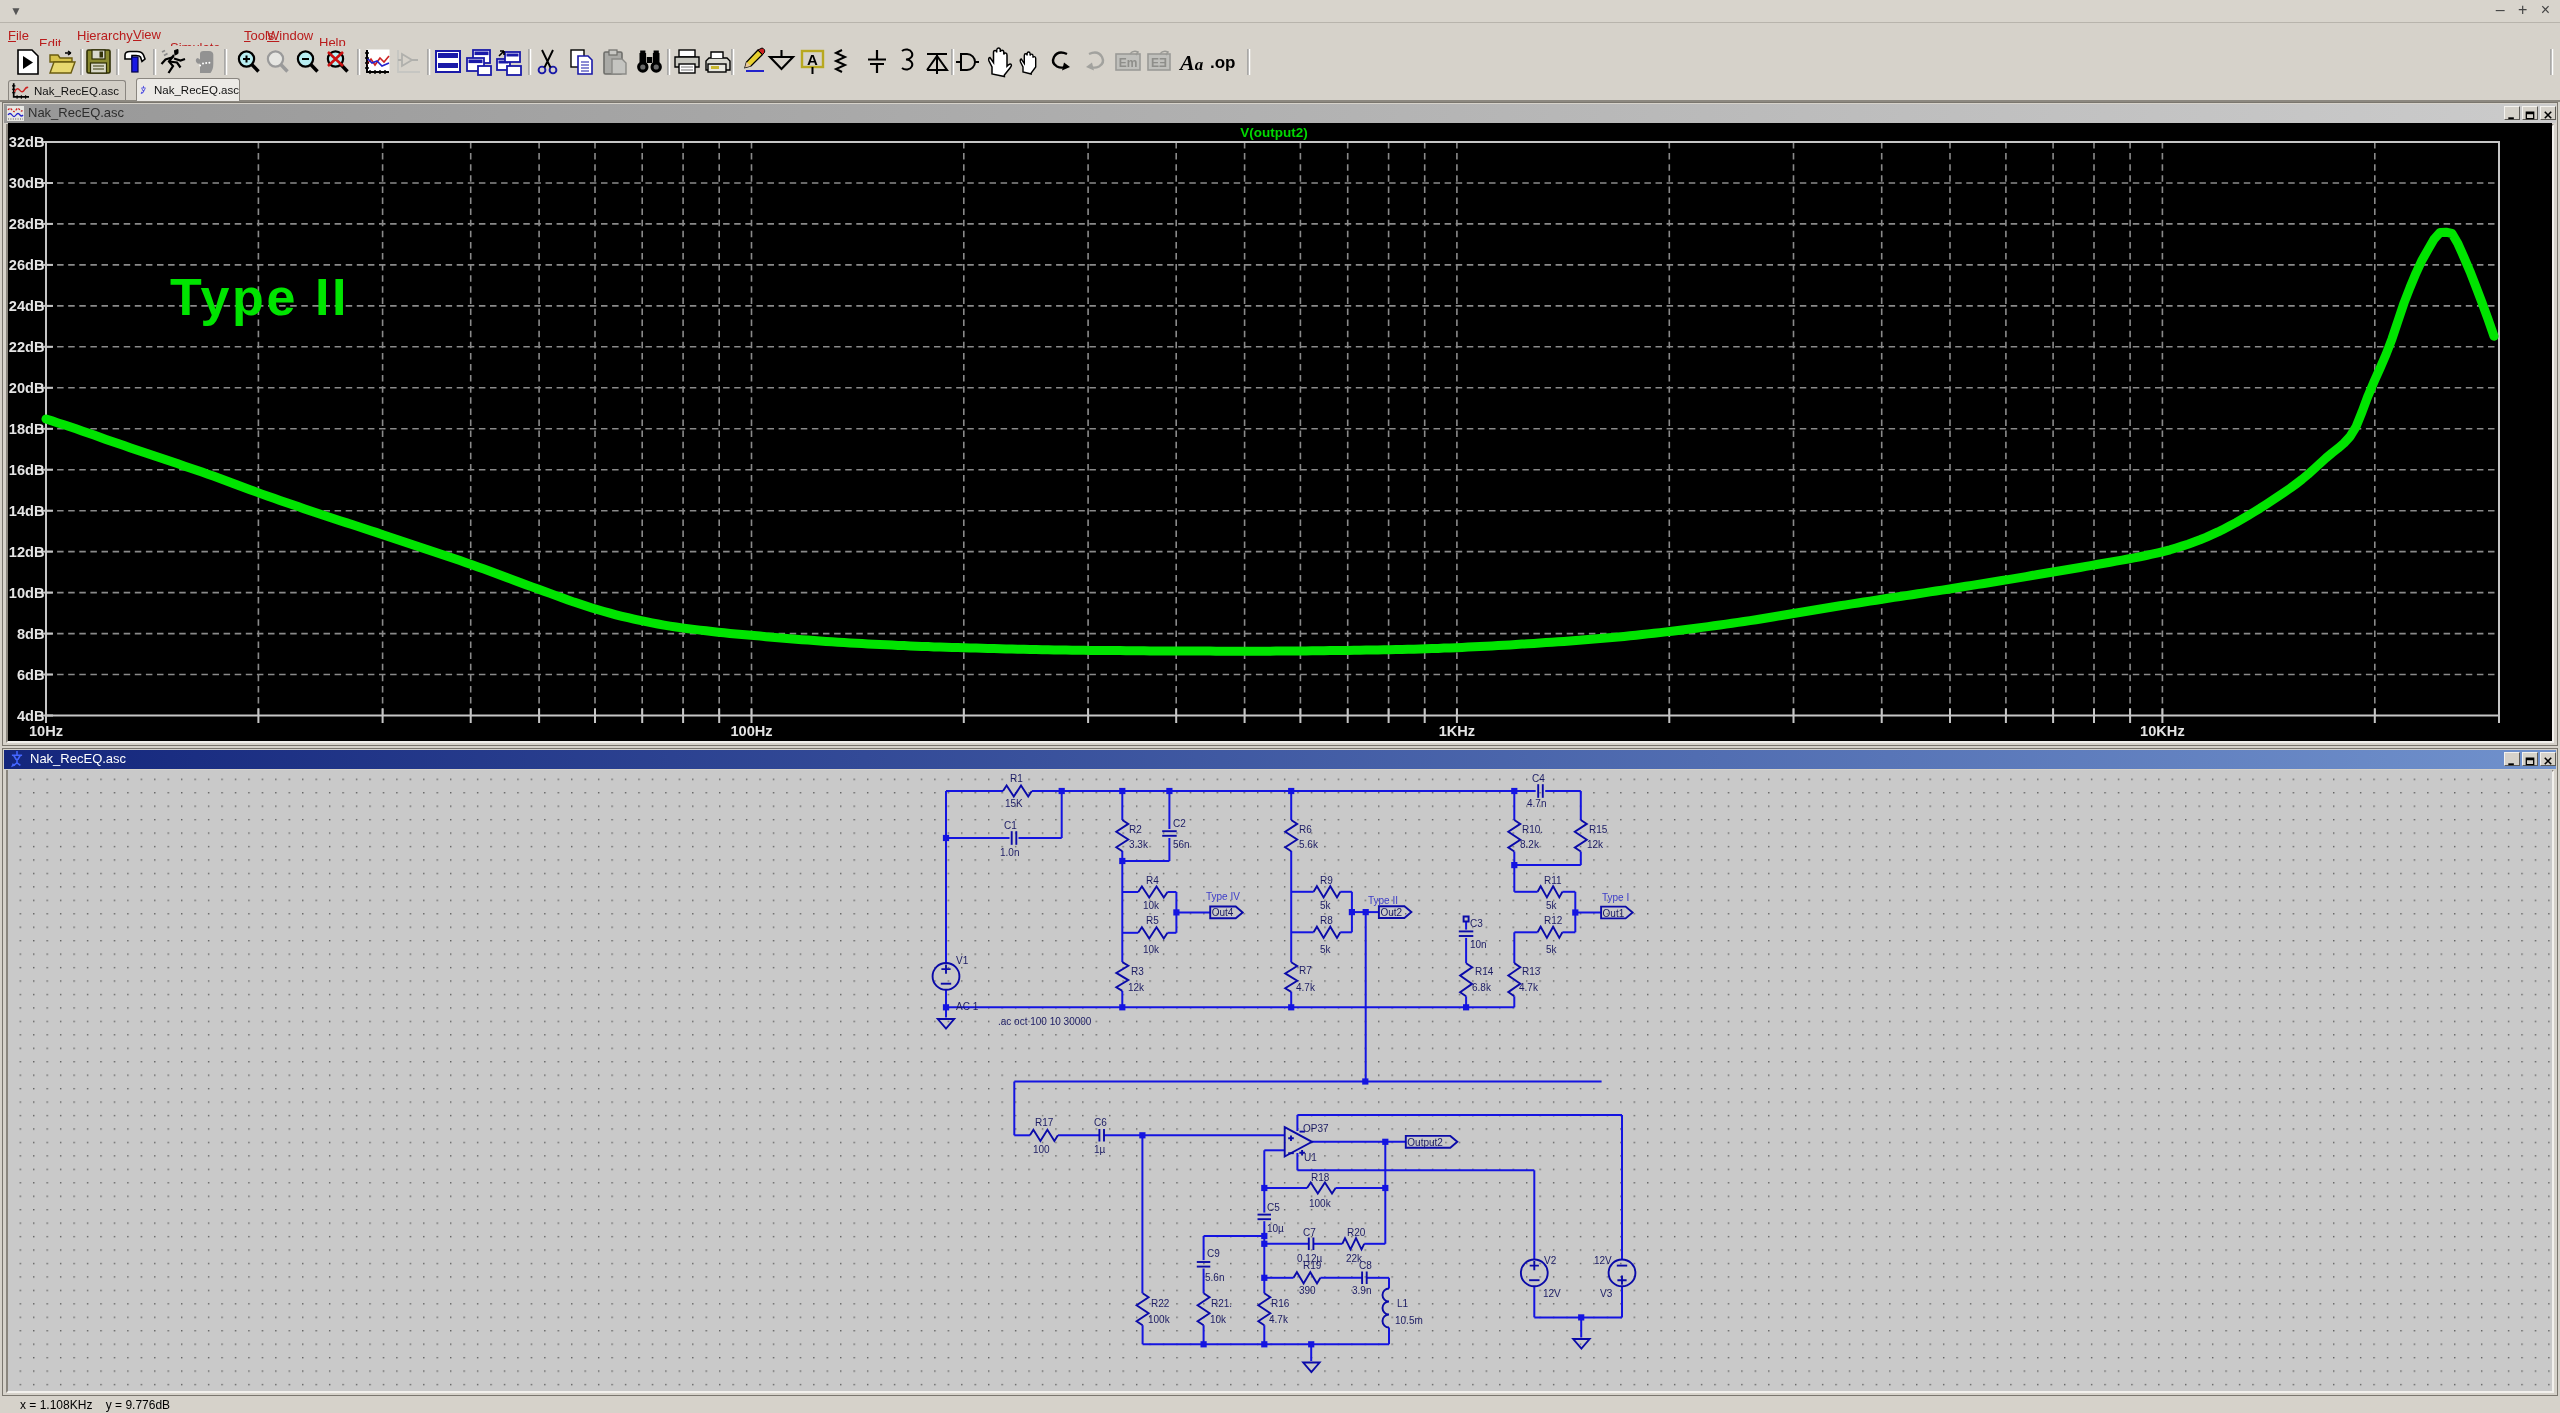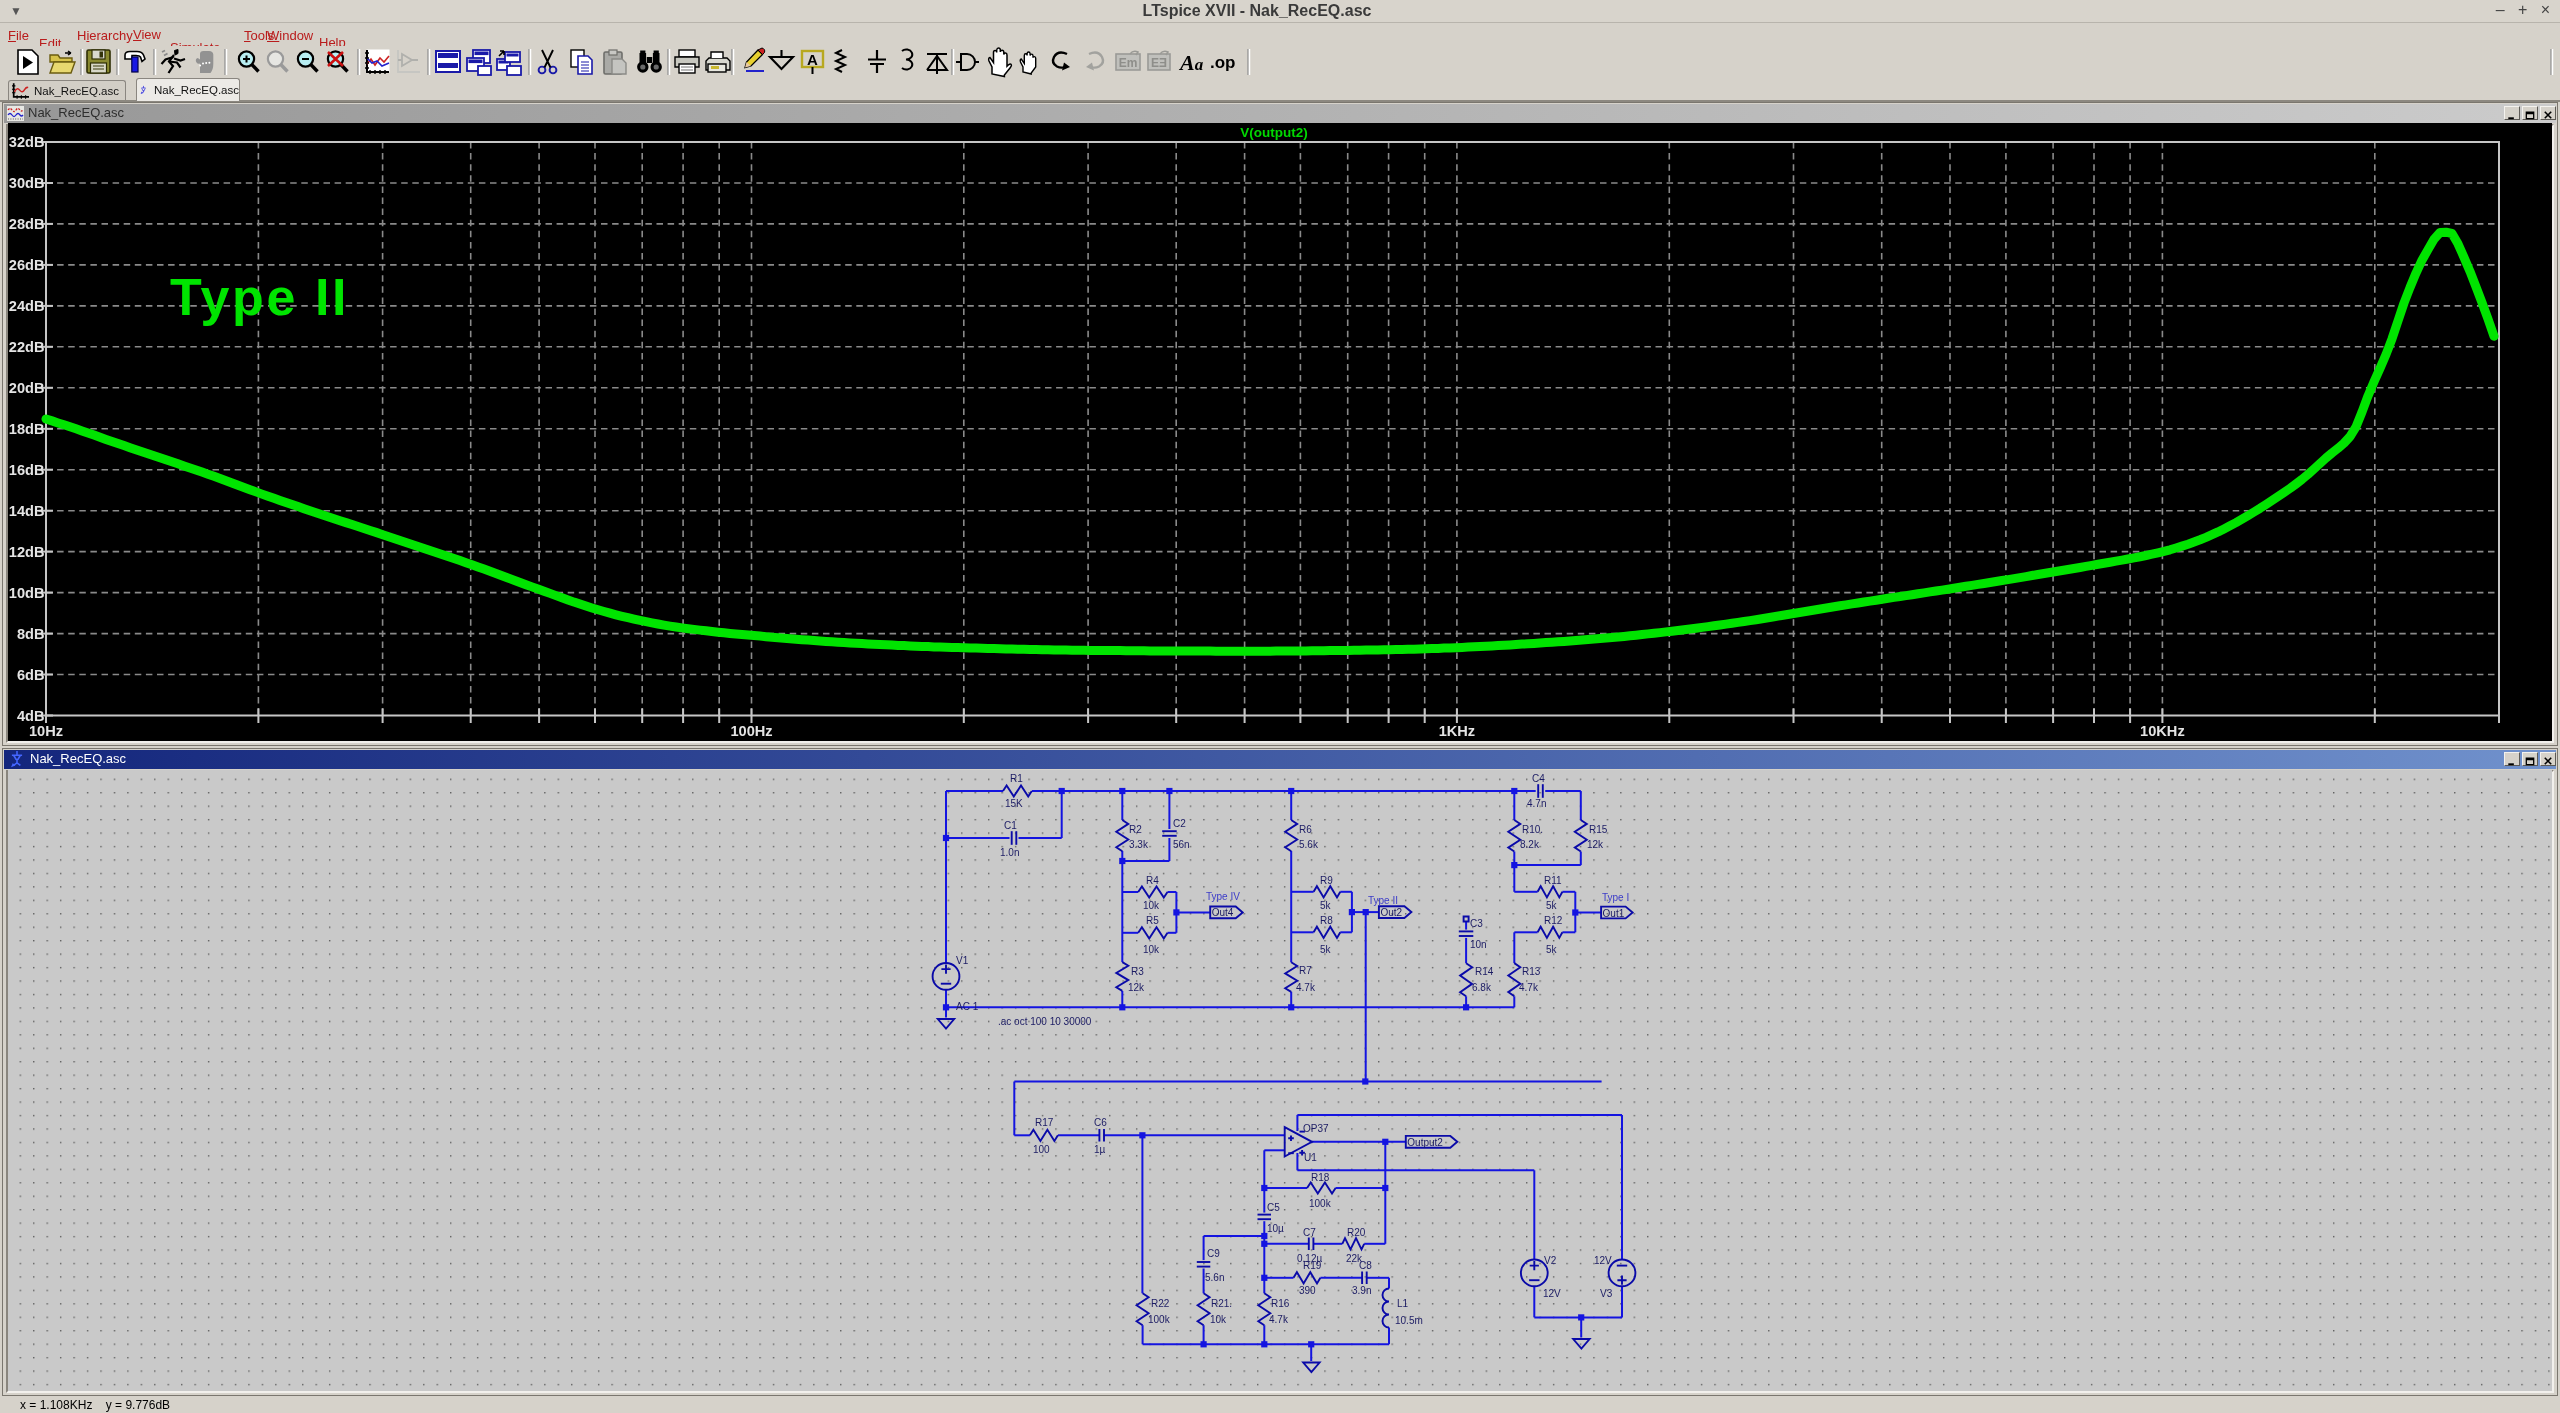--- a/index.html
+++ b/index.html
@@ -2,21 +2,20 @@
 <html><head><meta charset="utf-8"><style>
 * { margin:0; padding:0; box-sizing:border-box; }
 body { width:2560px; height:1413px; position:relative; overflow:hidden;
   font-family:"Liberation Sans", sans-serif; background:#d6d2ca; }
 .u { text-decoration:underline; }
 </style></head>
 <body>
 
 <div style="position:absolute;left:0;top:0;width:2560px;height:23px;background:#d8d4cc;border-bottom:1px solid #b8b4ac">
   <div style="position:absolute;left:10px;top:4px;color:#555;font-size:12px">▼</div>
-  <div style="position:absolute;left:0;width:2514px;top:2px;text-align:center;font-size:16px;font-weight:700;color:#3a3a3a">LTspice XVII - Nak_RecEQ.asc</div>
   <div style="position:absolute;right:10px;top:1px;font-size:16px;color:#444">–&nbsp;&nbsp;&nbsp;+&nbsp;&nbsp;&nbsp;×</div>
 </div>
 
 <div style="position:absolute;left:0;top:23px;width:2560px;height:23px;background:#d6d2ca;font-size:13px;color:#b91c1c">
   <span style="position:absolute;left:8px;top:5px"><span class="u">F</span>ile</span>
   <span style="position:absolute;left:39px;top:13px"><span class="u">E</span>dit</span>
   <span style="position:absolute;left:77px;top:5px">H<span class="u">i</span>erarchy</span>
   <span style="position:absolute;left:133px;top:4px"><span class="u">V</span>iew</span>
   <span style="position:absolute;left:170px;top:17px"><span class="u">S</span>imulate</span>
   <span style="position:absolute;left:244px;top:5px"><span class="u">T</span>ools</span>

